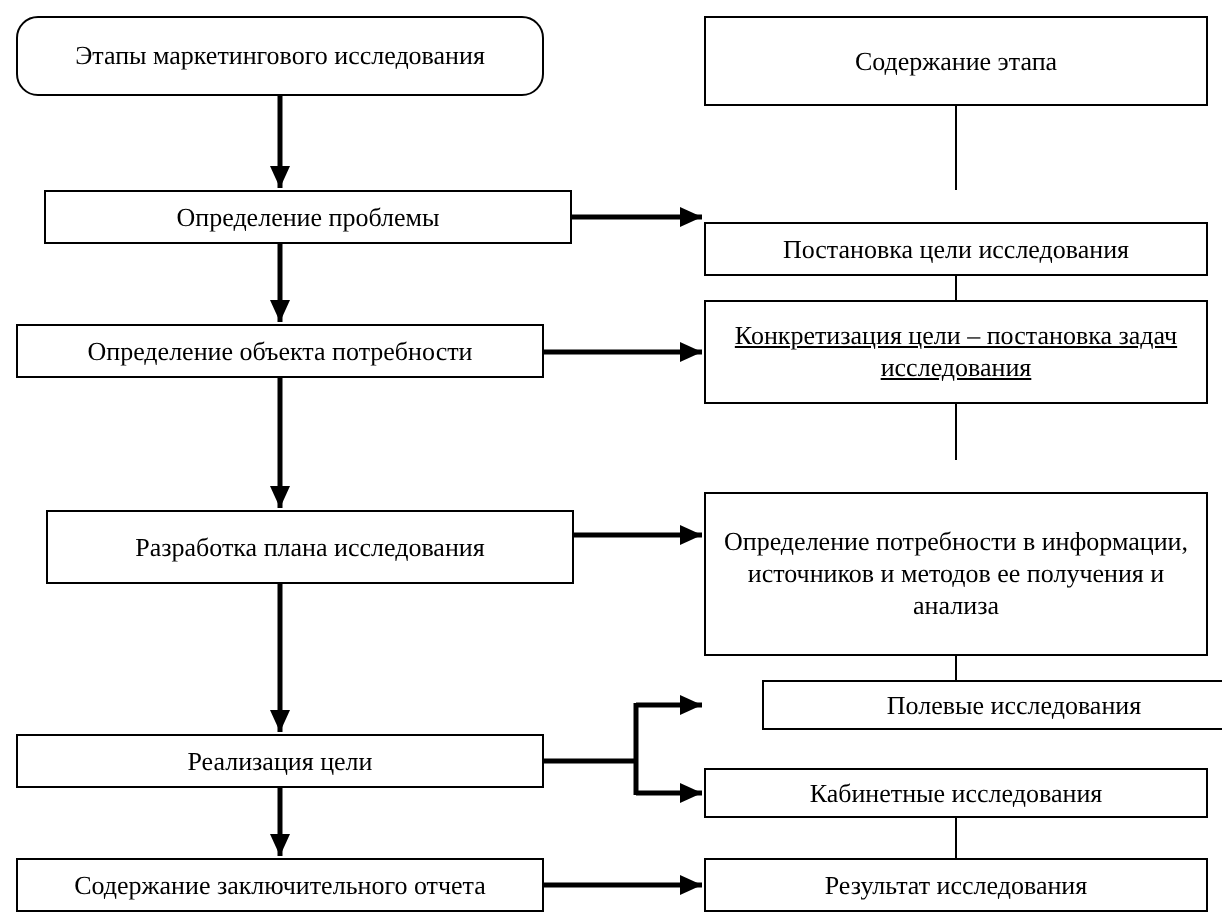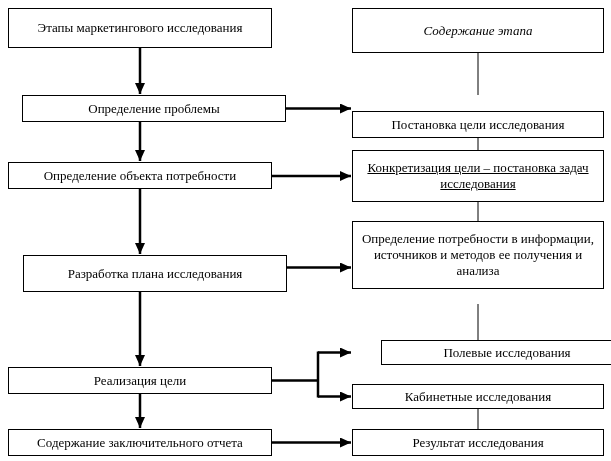--- a/index.html
+++ b/index.html
@@ -71,39 +71,39 @@
     <line class="thick" x1="318" y1="352.5" x2="351" y2="352.5" marker-end="url(#arrow)"></line>
     <line class="thick" x1="318" y1="396.5" x2="351" y2="396.5" marker-end="url(#arrow)"></line>
 
     <line class="thin" x1="478" y1="53" x2="478" y2="95"></line>
     <line class="thin" x1="478" y1="122" x2="478" y2="150"></line>
     <line class="thin" x1="478" y1="202" x2="478" y2="230"></line>
     <line class="thin" x1="478" y1="304" x2="478" y2="340"></line>
     <line class="thin" x1="478" y1="409" x2="478" y2="429"></line>
   </svg>
 
-  <div class="box" style="left:8px; top:8px; width:264px; height:40px;">Этапы маркетингового исследования</div>
+  <div class="box" style="left:8px; top:8px; width:264px; height:40px;border-radius:11px;">Этапы маркетингового исследования</div>
 
   <div class="box" style="left:22px; top:95px; width:264px; height:27px;">Определение проблемы</div>
 
   <div class="box" style="left:8px; top:162px; width:264px; height:27px;">Определение объекта потребности</div>
 
   <div class="box" style="left:23px; top:255px; width:264px; height:37px;text-align:right;">Разработка плана исследования</div>
 
   <div class="box" style="left:8px; top:367px; width:264px; height:27px;">Реализация цели</div>
 
   <div class="box" style="left:8px; top:429px; width:264px; height:27px;">Содержание заключительного отчета</div>
 
-  <div class="box" style="left:352px; top:8px; width:252px; height:45px;font-style:italic;">Содержание этапа</div>
+  <div class="box" style="left:352px; top:8px; width:252px; height:45px;">Содержание этапа</div>
 
   <div class="box" style="left:352px; top:111px; width:252px; height:27px;">Постановка цели исследования</div>
 
   <div class="box" style="left:352px; top:150px; width:252px; height:52px;text-decoration:underline;">Конкретизация цели – постановка задач исследования</div>
 
-  <div class="box" style="left:352px; top:221px; width:252px; height:68px;">Определение потребности в информации, источников и методов ее получения и анализа</div>
+  <div class="box" style="left:352px; top:246px; width:252px; height:82px;">Определение потребности в информации, источников и методов ее получения и анализа</div>
 
   <div class="box" style="left:352px; top:340px; width:252px; height:25px;margin-left:29px;">Полевые исследования</div>
 
   <div class="box" style="left:352px; top:384px; width:252px; height:25px;">Кабинетные исследования</div>
 
   <div class="box" style="left:352px; top:429px; width:252px; height:27px;">Результат исследования</div>
 
 </div>
 
 </body></html>

